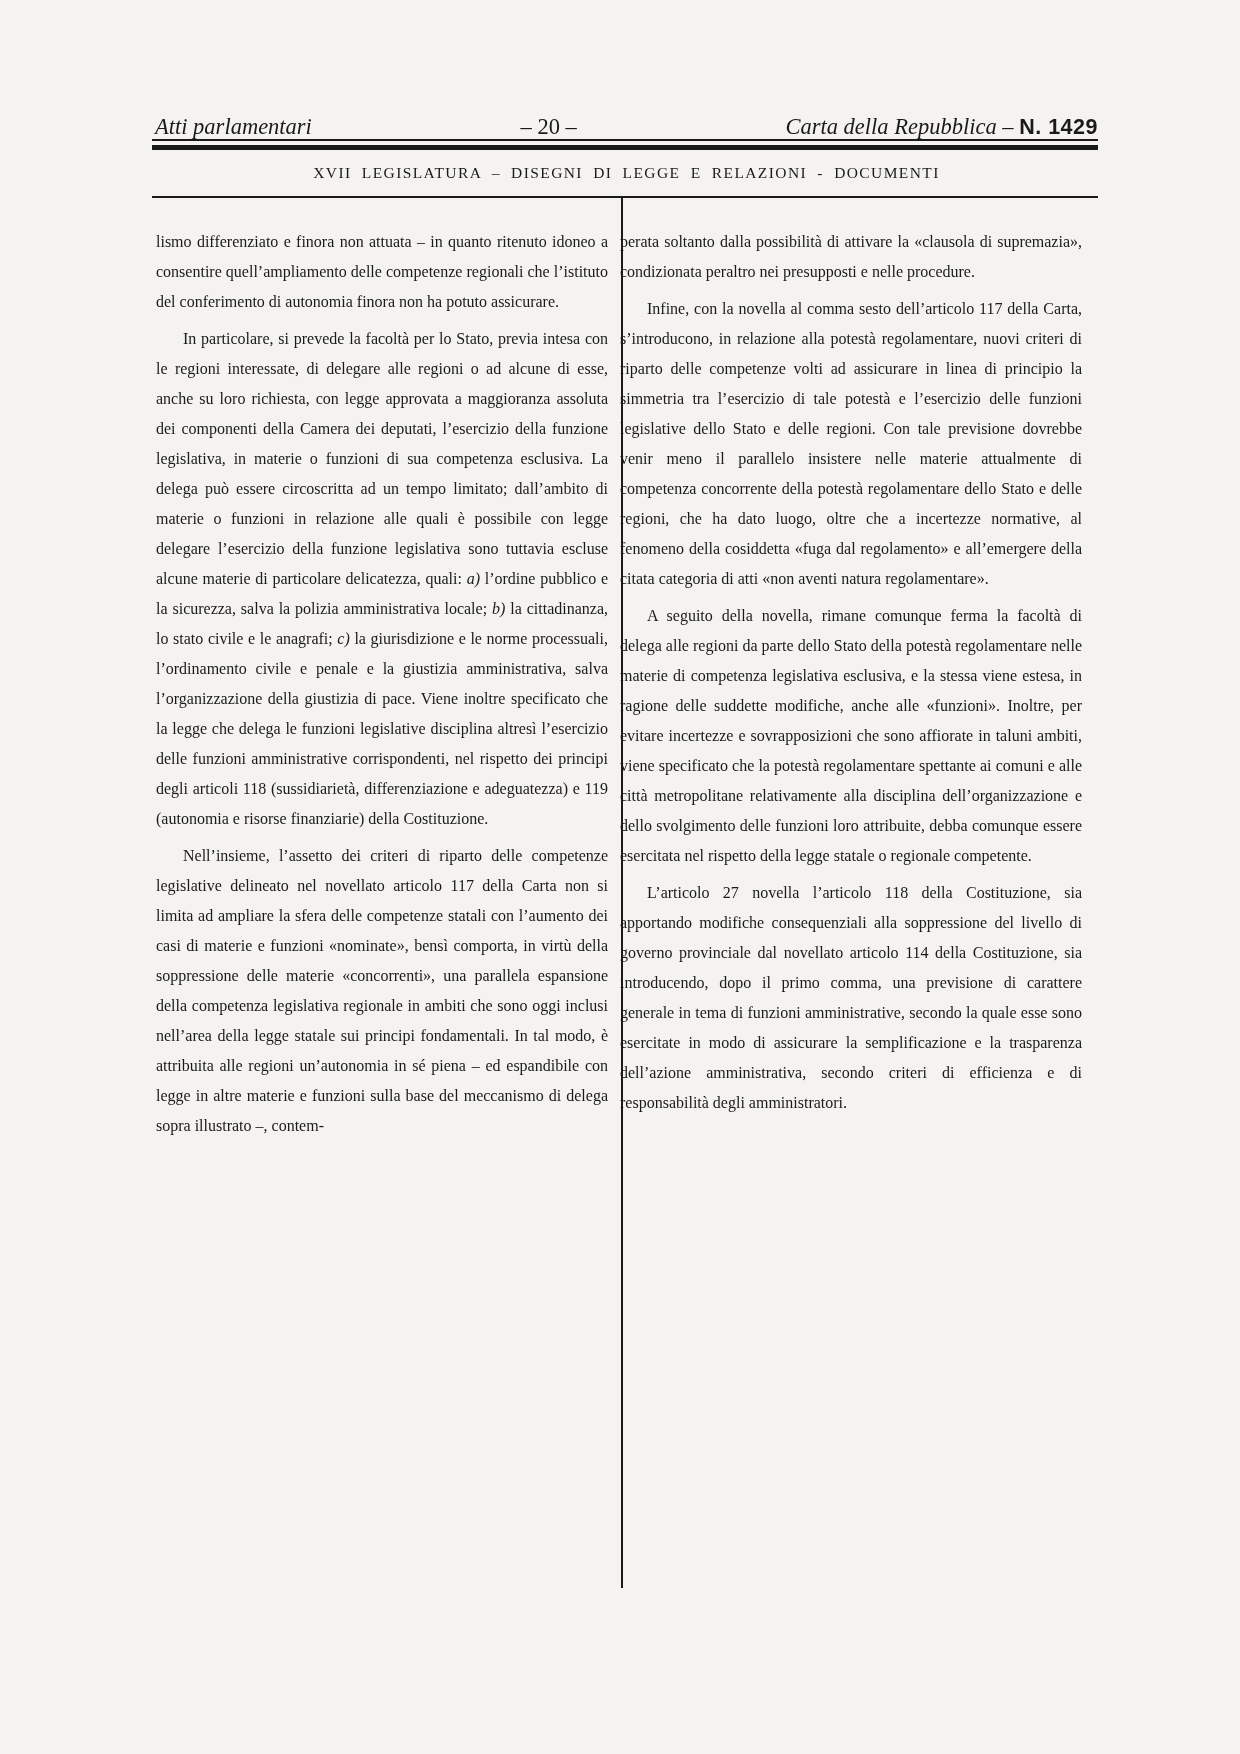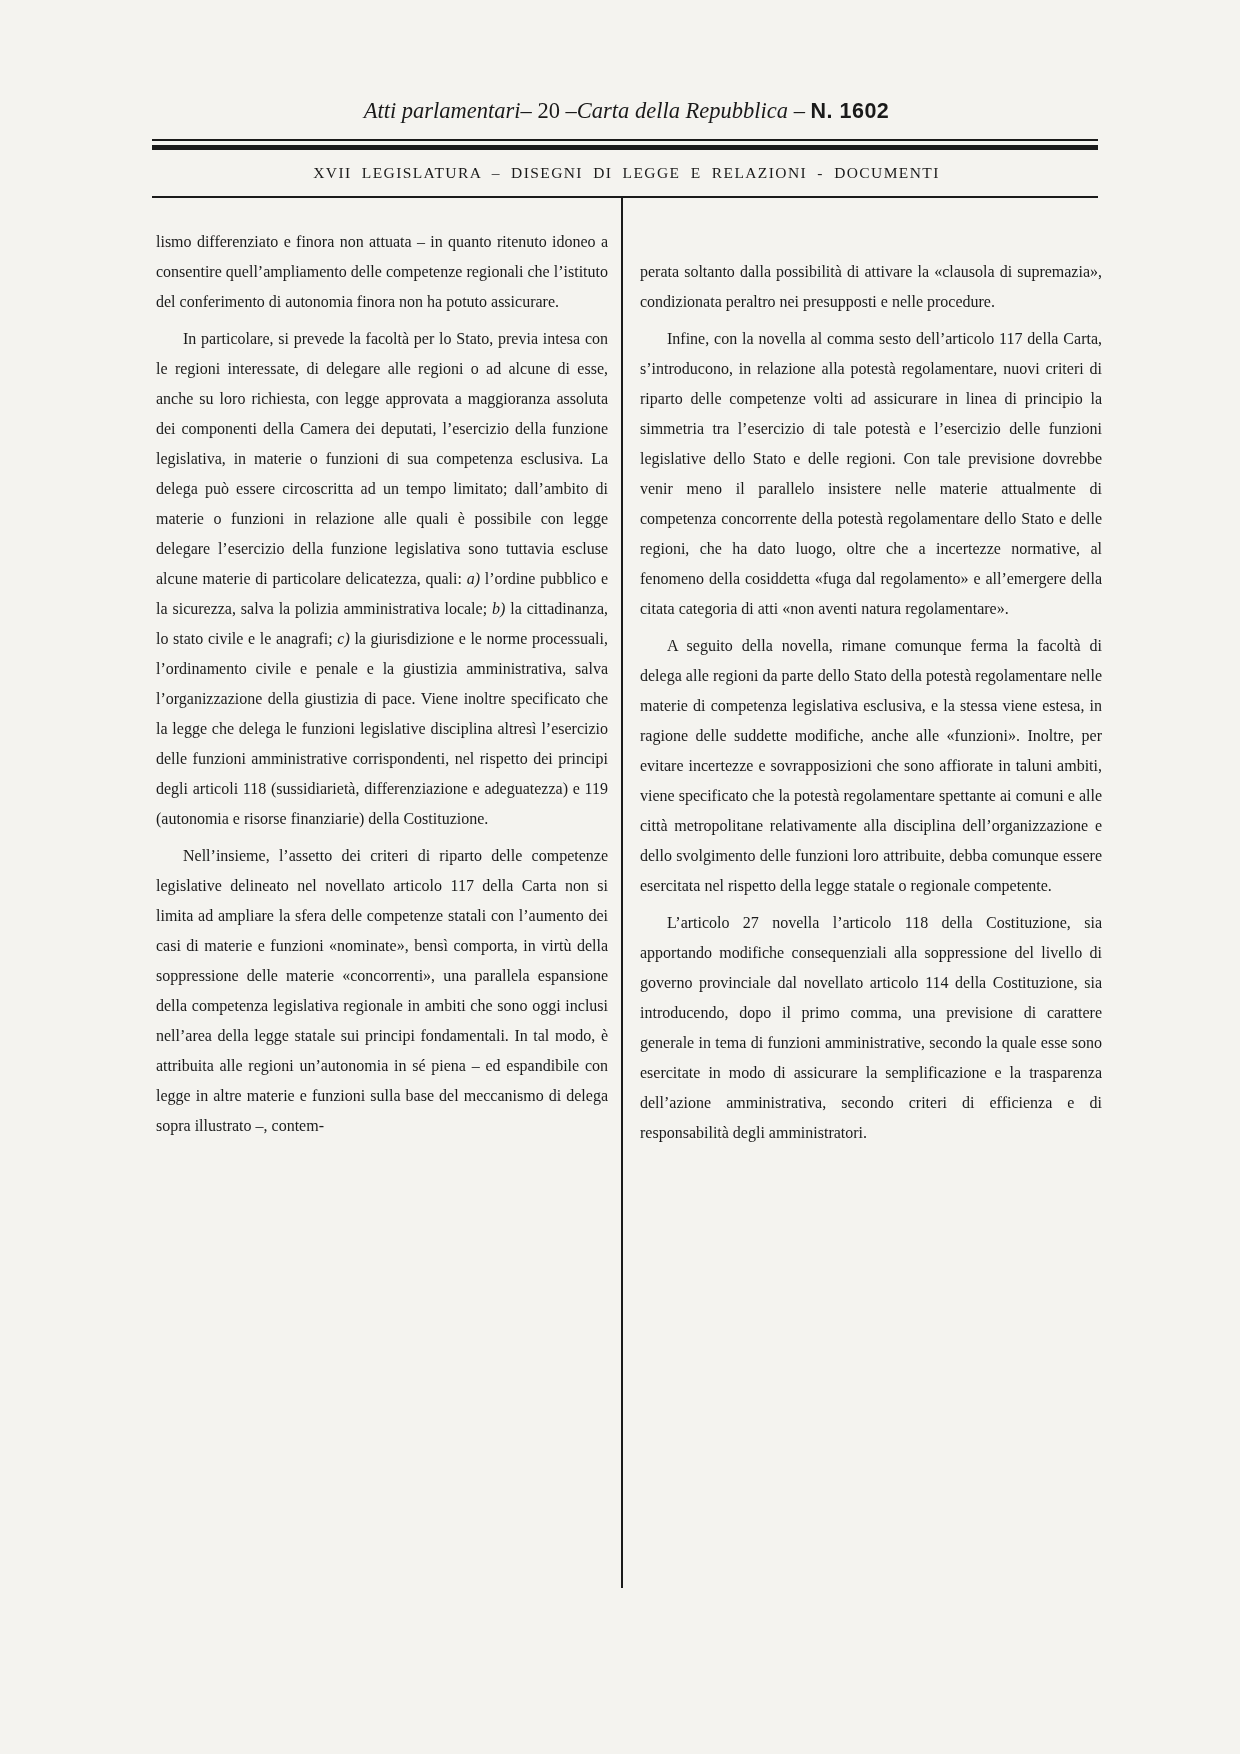--- a/index.html
+++ b/index.html
@@ -9,22 +9,22 @@
     width: 1240px;
     height: 1754px;
     background: var(--paper, #f4f3ef);
     font-family: "Liberation Serif", serif;
     color: var(--ink, #1a1a1a);
     overflow: hidden;
   }
   
   .hdr {
     position: absolute;
-    left: 155px; top: 98px; width: 943px;
-    display: flex; justify-content: center; align-items: baseline;
+    left: 155px; top: 114px; width: 943px;
+    display: flex; justify-content: space-between; align-items: baseline;
     font-size: 22.5px; white-space: nowrap;
   }
   .it { font-style: italic; }
   .docnum {
     font-family: "Liberation Sans", sans-serif;
     font-weight: 700; font-size: 21.5px;
     letter-spacing: 0.5px;
   }
   .rule {
     position: absolute; left: 152px; width: 946px;
@@ -43,33 +43,33 @@
     position: absolute; left: 621px; top: 197px;
     width: 2px; height: 1391px;
     background: var(--ink, #1a1a1a);
   }
   .col {
     position: absolute; top: 227px;
     font-size: 16px; line-height: 30px;
     text-align: justify;
   }
   .col-left  { left: 156px; width: 452px; }
-  .col-right { left: 640px; width: 462px; margin-top: 30px; }
+  .col-right { left: 620px; width: 462px; }
   .para { margin: 0 0 7px 0; }
   .para.ind { text-indent: 27px; }
 </style>
 </head>
 <body>
 
 <div class="page">
 
   <div class="hdr">
     <span class="it">Atti parlamentari</span>
     <span>– 20 –</span>
-    <span><span class="it">Carta della Repubblica</span><span> – </span><span class="docnum">N. 1602</span></span>
+    <span><span class="it">Carta della Repubblica</span><span> – </span><span class="docnum">N. 1429</span></span>
   </div>
 
   <div class="rule rule-a"></div>
   <div class="rule rule-b"></div>
 
   <div class="subtitle">XVII LEGISLATURA – DISEGNI DI LEGGE E RELAZIONI - DOCUMENTI</div>
 
   <div class="rule rule-c"></div>
 
   <div class="vdiv"></div>

